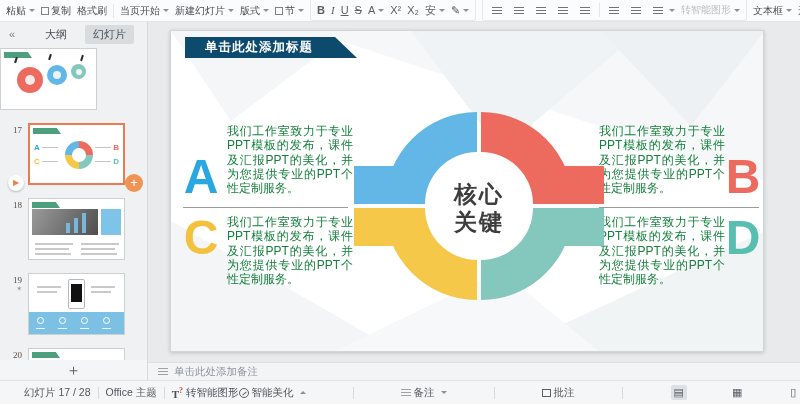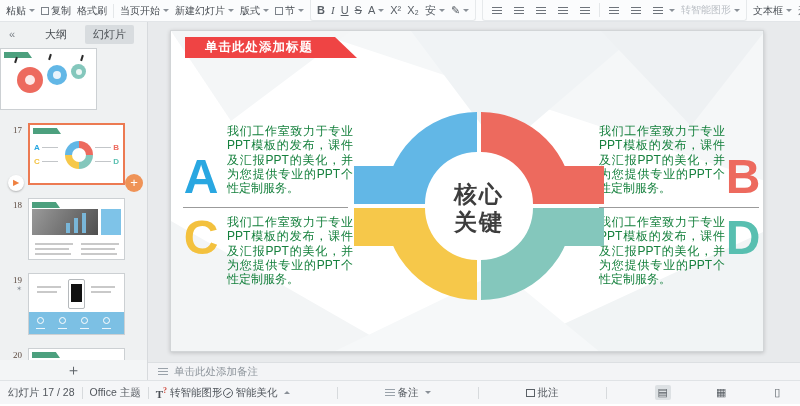--- a/index.html
+++ b/index.html
@@ -54,33 +54,33 @@
   .bdash { position:absolute; top:16px; width:9px; height:1px; background:#eaf5fb; }
   .ovl-play { position:absolute; left:8px; bottom:-6px; width:16px; height:16px; border-radius:50%; background:#fff; box-shadow:0 1px 2px rgba(0,0,0,.25); color:#ef8040; font-size:8px; line-height:16px; text-align:center; z-index:5; }
   .ovl-add { position:absolute; right:4px; bottom:-7px; width:18px; height:18px; border-radius:50%; background:#ef9357; color:#fff; font-size:13px; line-height:17px; text-align:center; z-index:5; }
   .pfoot { height:20px; text-align:center; font-size:15px; color:#5d6océ368; color:#5d6368; line-height:19px; background:#f3f5f6; }
 
   
   .main { flex:1; display:flex; flex-direction:column; min-width:0; }
   .canvas { flex:1; background:#e8eaec; position:relative; }
   .slide { position:absolute; left:22px; top:8px; width:594px; height:322px; background:#fff; border:1px solid #d2d5d7; box-shadow:0 1px 4px rgba(0,0,0,.18); overflow:hidden; }
   .polybg { position:absolute; inset:0; }
-  .banner { position:absolute; left:14px; top:6px; width:172px; height:21px; background:#ef4444; clip-path:polygon(0 0,calc(100% - 22px) 0,100% 100%,0 100%); color:#fff; font-size:12.5px; font-weight:bold; letter-spacing:1px; line-height:21px; padding-left:20px; }
+  .banner { position:absolute; left:14px; top:6px; width:172px; height:21px; background:#0c4a6e; clip-path:polygon(0 0,calc(100% - 22px) 0,100% 100%,0 100%); color:#fff; font-size:12.5px; font-weight:bold; letter-spacing:1px; line-height:21px; padding-left:20px; }
   .letter { position:absolute; width:44px; text-align:center; font-size:48px; font-weight:bold; line-height:1; font-family:"Liberation Sans",sans-serif; }
   .cA { color:#29a7e1; } .cB { color:#ed6a5e; } .cC { color:#f3c13e; } .cD { color:#58bfb0; }
   .desc { position:absolute; width:126px; font-size:12px; line-height:14.3px; color:#15803d; text-align:justify; }
   .divline { position:absolute; height:1px; background:#9b9b9b; }
   .ringsvg { position:absolute; left:148px; top:40px; }
 
   
   .notesbar { height:18px; background:#f3f4f6; border-top:1px solid #dcdfe2; display:flex; align-items:center; gap:6px; padding-left:10px; color:#8e959c; font-size:10.5px; }
   .nlines { width:10px; height:7px; background:repeating-linear-gradient(to bottom,#9aa2aa 0 1px,transparent 1px 3px); }
 
   
-  .statusbar { height:24px; background:#f5f6f8; border-top:1px solid #e0e3e6; display:flex; align-items:center; padding:0 8px; font-size:10.5px; color:#51565c; overflow:hidden; }
+  .statusbar { height:24px; background:#f5f6f8; border-top:1px solid #e0e3e6; display:flex; align-items:center; padding:0 24px; font-size:10.5px; color:#51565c; overflow:hidden; }
   .ssep { width:1px; height:12px; background:#d7dadd; margin:0 7px; flex:0 0 auto; }
   .sbi { display:inline-flex; align-items:center; gap:3px; flex:0 0 auto; }
   .rgt { margin-left:auto; display:inline-flex; align-items:center; flex:0 0 auto;gap:40px; }
   .tmiss { font-family:"Liberation Serif",serif; font-weight:bold; font-size:11px; color:#4a4f55; }
   .tmiss sup { color:#d04b3e; font-size:8px; }
   .viewico { font-size:11px; color:#5a6066; padding:1px 3px; margin:0 1px; }
   .viewico.active { background:#dde1e4; border-radius:2px; }
   .playbtn { width:17px; height:15px; background:#4f7da3; border-radius:2px; color:#fff; font-size:8px; line-height:15px; text-align:center; margin:0 2px; }
   .fitico { width:9px; height:9px; border:1px solid #5a6066; border-radius:1px; position:relative; display:inline-block; margin-right:4px; }
   .fitico::after { content:""; position:absolute; inset:2px; background:#5a6066; }

